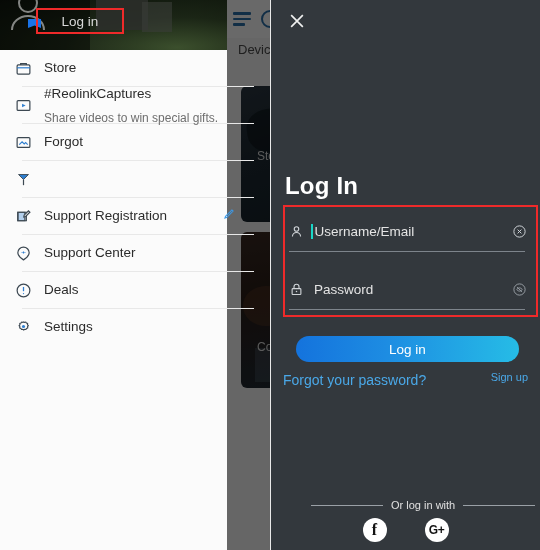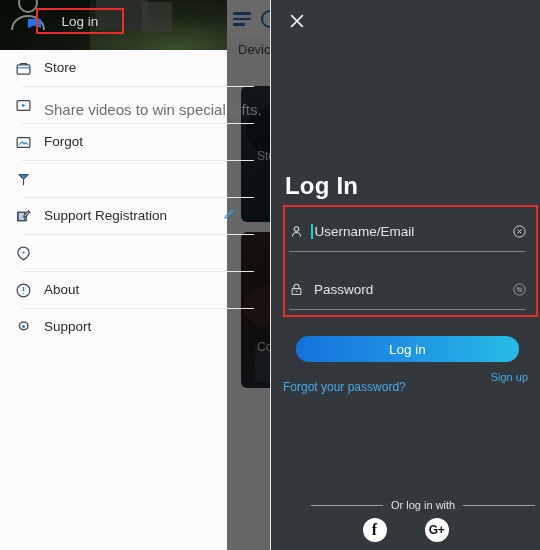--- a/index.html
+++ b/index.html
@@ -171,21 +171,21 @@
     display: flex; align-items: center; justify-content: center;
     margin-right: 10px;
   }
   .menu-texts { flex: 1 1 auto; min-width: 0; }
   .menu-label {
     font-size: 13.5px; color: #2b2b2b;
     line-height: 16px;
     white-space: nowrap;
   }
   .menu-sub {
-    font-size: 15px; color: #6e6e6e;
+    font-size: 12px; color: #6e6e6e;
     line-height: 12px; margin-top: 10px;
     white-space: nowrap;
   }
   .menu-sep {
     height: 1px; background: #e8e8e8;
     margin-left: 22px; margin-right: 0px;
   }
   .menu-action {
     flex: 0 0 auto; margin-left: auto; padding-right: 8px;
   }
@@ -250,22 +250,22 @@
 
   .submit-btn {
     position: absolute; left: 25px; top: 336px;
     width: 223px; height: 26px;
     border-radius: 13px;
     background: linear-gradient(90deg, #1473dd 0%, #1d8ce2 40%, #26bce6 100%);
     display: flex; align-items: center; justify-content: center;
     color: #ffffff; font-size: 13.5px;
   }
   .link-forgot {
-    position: absolute; left: 12px; top: 380px;
-    font-size: 12px; color: #4aa8e8; text-align: right;
+    position: absolute; left: 12px; top: 372px;
+    font-size: 14px; color: #4aa8e8; text-align: right;
   }
   .link-signup {
     position: absolute; right: 12px; top: 371px;
     font-size: 11px; color: #4aa8e8;
   }
 
   .or-wrap {
     position: absolute; left: 16px; top: 498px;
     width: 269px; height: 14px;
     display: flex; align-items: center; justify-content: flex-start; padding-left: 24px;
@@ -368,20 +368,21 @@
 
       <div class="menu-item tall">
         <div class="menu-row">
           <span class="menu-icon">
             <svg viewBox="0 0 24 24" width="17" height="17" fill="none" stroke="#3c4852" stroke-width="1.7">
               <rect x="3" y="5" width="18" height="14" rx="1.5"></rect>
               <path d="M10 9.5l5 2.5-5 2.5z" fill="#2f7fd0" stroke="none"></path>
             </svg>
           </span>
           <div class="menu-texts">
+            <div class="menu-label">#ReolinkCaptures</div>
             <div class="menu-sub">Share videos to win special gifts.</div>
           </div>
         </div>
       </div>
       <div class="menu-sep"></div>
 
       <div class="menu-item">
         <div class="menu-row">
           <span class="menu-icon">
             <svg viewBox="0 0 24 24" width="17" height="17" fill="none" stroke="#3c4852" stroke-width="1.7">
@@ -430,50 +431,53 @@
       <div class="menu-sep"></div>
 
       <div class="menu-item">
         <div class="menu-row">
           <span class="menu-icon">
             <svg viewBox="0 0 24 24" width="17" height="17" fill="none" stroke="#3c4852" stroke-width="1.7">
               <path d="M12 3a8 8 0 0 1 8 8c0 4-3.5 7-8 10-4.5-3-8-6-8-10a8 8 0 0 1 8-8z"></path>
               <path d="M10 11v-1M12 12V9M14 11v-1" stroke="#2f7fd0" stroke-width="1.6"></path>
             </svg>
           </span>
+          <div class="menu-texts">
+            <div class="menu-label">Support Center</div>
+          </div>
         </div>
       </div>
       <div class="menu-sep"></div>
 
       <div class="menu-item">
         <div class="menu-row">
           <span class="menu-icon">
             <svg viewBox="0 0 24 24" width="17" height="17" fill="none" stroke="#3c4852" stroke-width="1.7">
               <circle cx="12" cy="12" r="9"></circle>
               <path d="M12 7v6" stroke="#2f7fd0" stroke-width="1.8"></path>
               <circle cx="12" cy="16.4" r="0.9" fill="#2f7fd0" stroke="none"></circle>
             </svg>
           </span>
           <div class="menu-texts">
-            <div class="menu-label">About</div>
+            <div class="menu-label">Deals</div>
           </div>
         </div>
       </div>
       <div class="menu-sep"></div>
 
       <div class="menu-item">
         <div class="menu-row">
           <span class="menu-icon">
             <svg viewBox="0 0 24 24" width="17" height="17" fill="none" stroke="#3c4852" stroke-width="1.6">
               <path d="M12 4.2l1.5.6 1.7-.5.9 1.5 1.7.5-.2 1.8 1.2 1.3-1.1 1.4.3 1.8-1.7.6-.8 1.6-1.8-.3-1.4 1.1-1.4-1.1-1.8.3-.8-1.6-1.7-.6.3-1.8L5.8 9.4 7 8.1l-.2-1.8 1.7-.5.9-1.5 1.7.5z"></path>
               <circle cx="12" cy="10.5" r="2.2" fill="#2f7fd0" stroke="none"></circle>
             </svg>
           </span>
           <div class="menu-texts">
-            <div class="menu-label">Support</div>
+            <div class="menu-label">Settings</div>
           </div>
         </div>
       </div>
 
     </div>
   </div>
 
   <div class="panel-edge"></div>
 
   <div class="login-panel">

